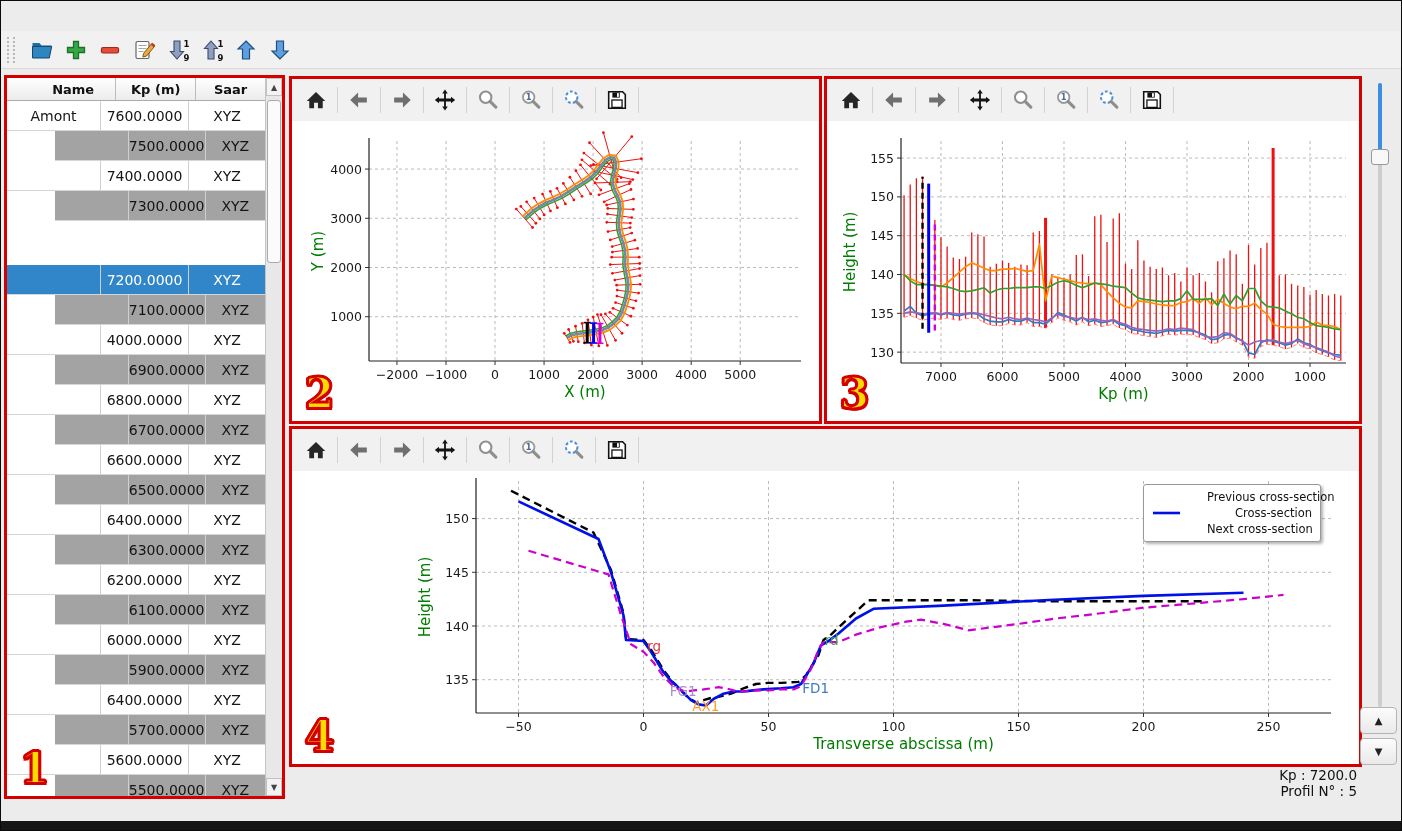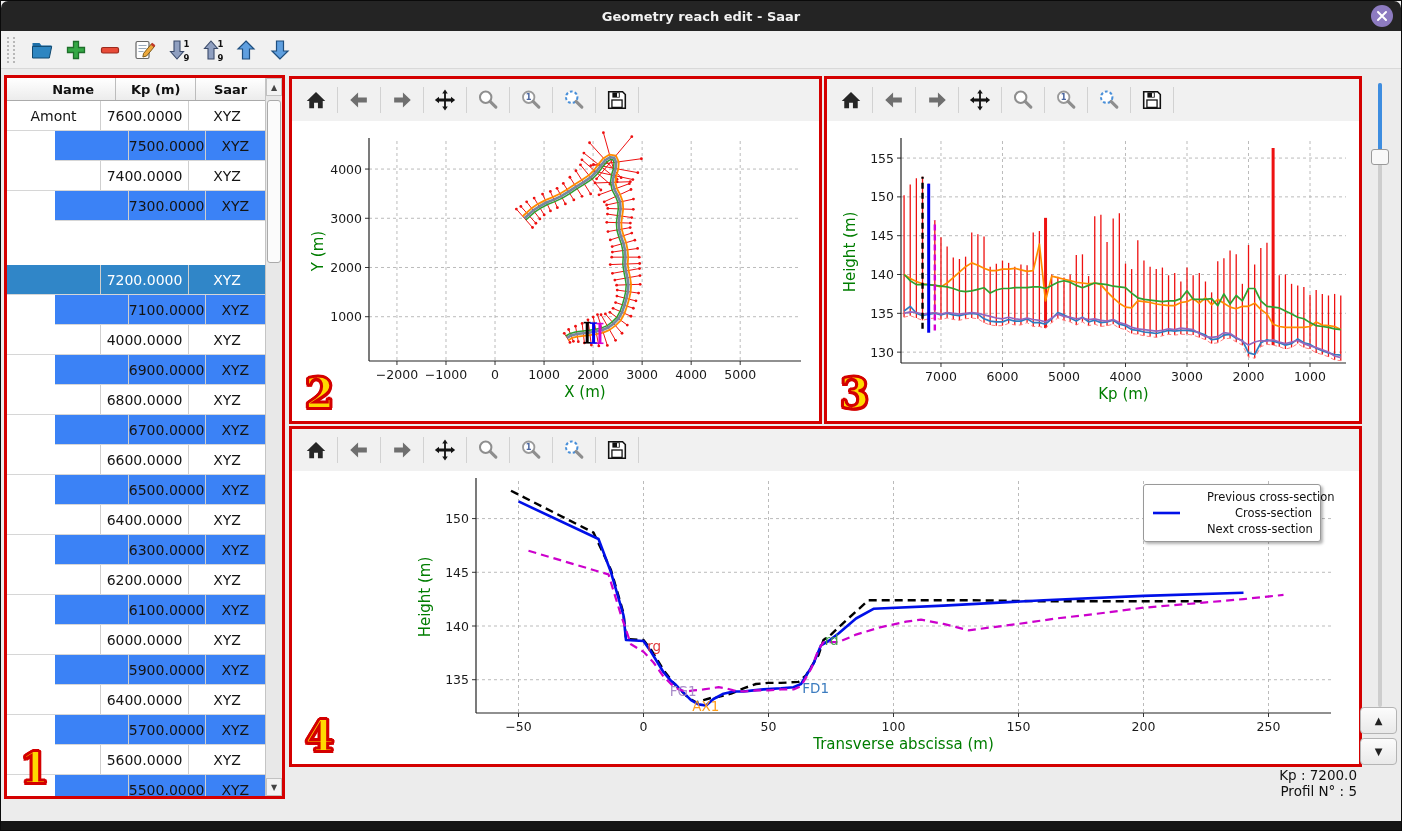--- a/index.html
+++ b/index.html
@@ -19,21 +19,21 @@
   .content{position:absolute;left:0;top:68px;width:1402px;height:754px;background:#ececec;}
   .panel{position:absolute;border:3px solid #d40000;background:#f1f1f1;}
   .panel-num{position:absolute;left:13px;bottom:6px;font-family:"DejaVu Serif","Liberation Serif",serif;font-weight:bold;font-size:42px;line-height:1;color:#ffd900;-webkit-text-stroke:2.2px #d40000;text-shadow:2px 0 0 #d40000,-2px 0 0 #d40000,0 2px 0 #d40000,0 -2px 0 #d40000,1.5px 1.5px 0 #d40000,-1.5px 1.5px 0 #d40000,1.5px -1.5px 0 #d40000,-1.5px -1.5px 0 #d40000;z-index:5;pointer-events:none;}
   
   .panel1{left:3px;top:6px;width:281px;height:724px;background:#fff;}
   .tbl{position:absolute;inset:0;display:flex;background:#fff;overflow:hidden;}
   .tbl-main{flex:1;display:flex;flex-direction:column;overflow:hidden;}
   .tbl-head{display:flex;height:23px;flex:none;background:linear-gradient(#ffffff,#ececec);border-bottom:1px solid #ababab;padding-left:24px;}
   .th{font-size:13px;font-weight:bold;display:flex;align-items:center;justify-content:center;border-right:1px solid #bcbcbc;color:#111;}
   .tr{display:flex;height:30px;flex:none;background:#fff;border-bottom:1px solid #d6d6d6;}
-  .tr.alt{background:#3b82f6;margin-left:48px;}
+  .tr.alt{background:#a3a3a3;margin-left:48px;}
   .tr.sel{background:#3086c8;margin-top:44px;}
   .tr.sel .td{color:#fff;}
   .td{font-size:14px;color:#141414;display:flex;align-items:center;justify-content:center;border-right:1px solid #cfcfcf;}
   .th:nth-child(1),.td:nth-child(1){width:94px;}
   .th:nth-child(2),.td:nth-child(2){width:88px;}
   .th:nth-child(3),.td:nth-child(3){width:76px;border-right:none;}
   .tbl-scroll{width:17px;flex:none;background:#e8e8e8;border-left:1px solid #c4c4c4;position:relative;}
   .scr-btn{position:absolute;left:0;width:16px;height:18px;background:#f3f3f3;border:1px solid #c2c2c2;display:flex;align-items:center;justify-content:center;font-size:8px;color:#444;padding:0;}
   .scr-up{top:0;}
   .scr-down{bottom:0;}
@@ -64,28 +64,20 @@
   .nav-down{top:669px;}
   
   .status{position:absolute;left:1100px;top:699px;width:256px;text-align:right;font-size:13.5px;color:#111;line-height:15.5px;}
   .bottom-strip{position:absolute;left:0;bottom:0;width:100%;height:9px;background:#161616;}
 </style>
 </head>
 <body>
 
 <div class="window">
 
-  <div class="titlebar">
-    <span class="title">Geometry reach edit - Saar</span>
-    <button class="close-btn">
-      <svg viewBox="0 0 12 12">
-          <path d="M2 2 L10 10 M10 2 L2 10" stroke="#fff" stroke-width="2" stroke-linecap="round" fill="none"></path>
-        </svg>
-    </button>
-  </div>
 
   <div class="main-toolbar">
     <div class="grip"></div>
   <button class="tb-btn">
         <svg viewBox="0 0 24 24">
           <path d="M2.5 5h7l2 2.4h10v3h-19z" fill="#1d6fa8"></path>
           <path d="M2.5 8.4h19.2L19.3 20H2.5z" fill="#2e86c1" stroke="#11486e"></path>
         </svg>
       </button>
       <button class="tb-btn">

